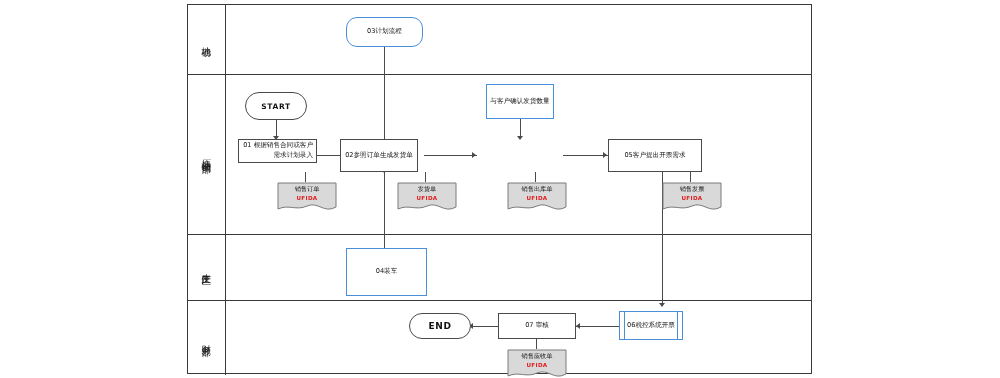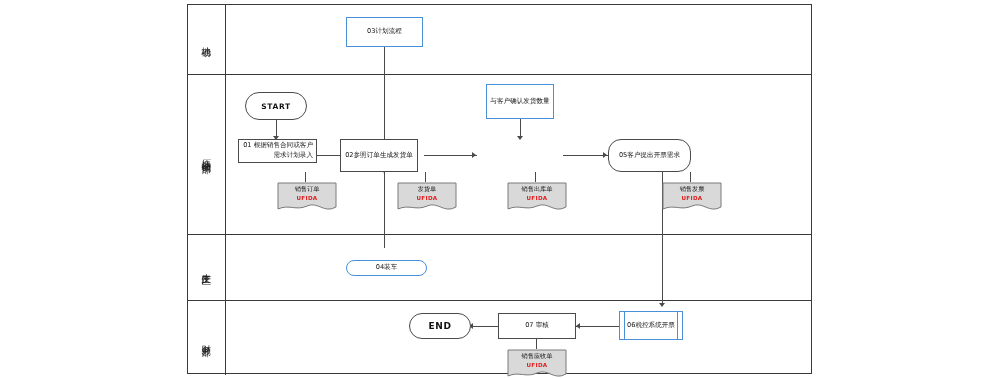--- a/index.html
+++ b/index.html
@@ -241,46 +241,46 @@
   <div class="conn v" style="left:536px; top:339px; height:10px;"></div>
 
   <div class="conn v" style="left:305px; top:172px; height:10px;"></div>
 
   <div class="conn v" style="left:425px; top:172px; height:10px;"></div>
 
   <div class="conn v" style="left:535px; top:172px; height:10px;"></div>
 
   <div class="conn v" style="left:690px; top:172px; height:10px;"></div>
 
-  <div class="node blue-box" style="left:346px; top:17px; width:77px; height:30px;">
+  <div class="node blue-box" style="left:346px; top:17px; width:77px; height:30px;border-radius:11px;">
     <span>03计划流程</span>
   </div>
 
   <div class="node blue-box" style="left:486px; top:84px; width:68px; height:35px;">
     <span>与客户确认发货数量</span>
   </div>
 
   <div class="node terminator" style="left:245px; top:92px; width:62px; height:28px;">
     <span>START</span>
   </div>
 
   <div class="node proc" style="left:238px; top:139px; width:79px; height:24px;text-align:right;">
     <span>01 根据销售合同或客户需求计划录入</span>
   </div>
 
   <div class="node proc" style="left:340px; top:139px; width:78px; height:33px;">
     <span>02参照订单生成发货单</span>
   </div>
 
 
-  <div class="node proc" style="left:608px; top:139px; width:83px; height:33px;border-radius:13px;">
+  <div class="node proc" style="left:608px; top:139px; width:94px; height:33px;">
     <span>05客户提出开票需求</span>
   </div>
 
-  <div class="node blue-box" style="left:346px; top:260px; width:81px; height:16px;border-radius:14px;">
+  <div class="node blue-box" style="left:346px; top:248px; width:81px; height:48px;">
     <span>04装车</span>
   </div>
 
   <div class="node terminator end" style="left:409px; top:313px; width:62px; height:26px;">
     <span>END</span>
   </div>
 
   <div class="node proc" style="left:498px; top:313px; width:78px; height:26px;">
     <span>07 审核</span>
   </div>

